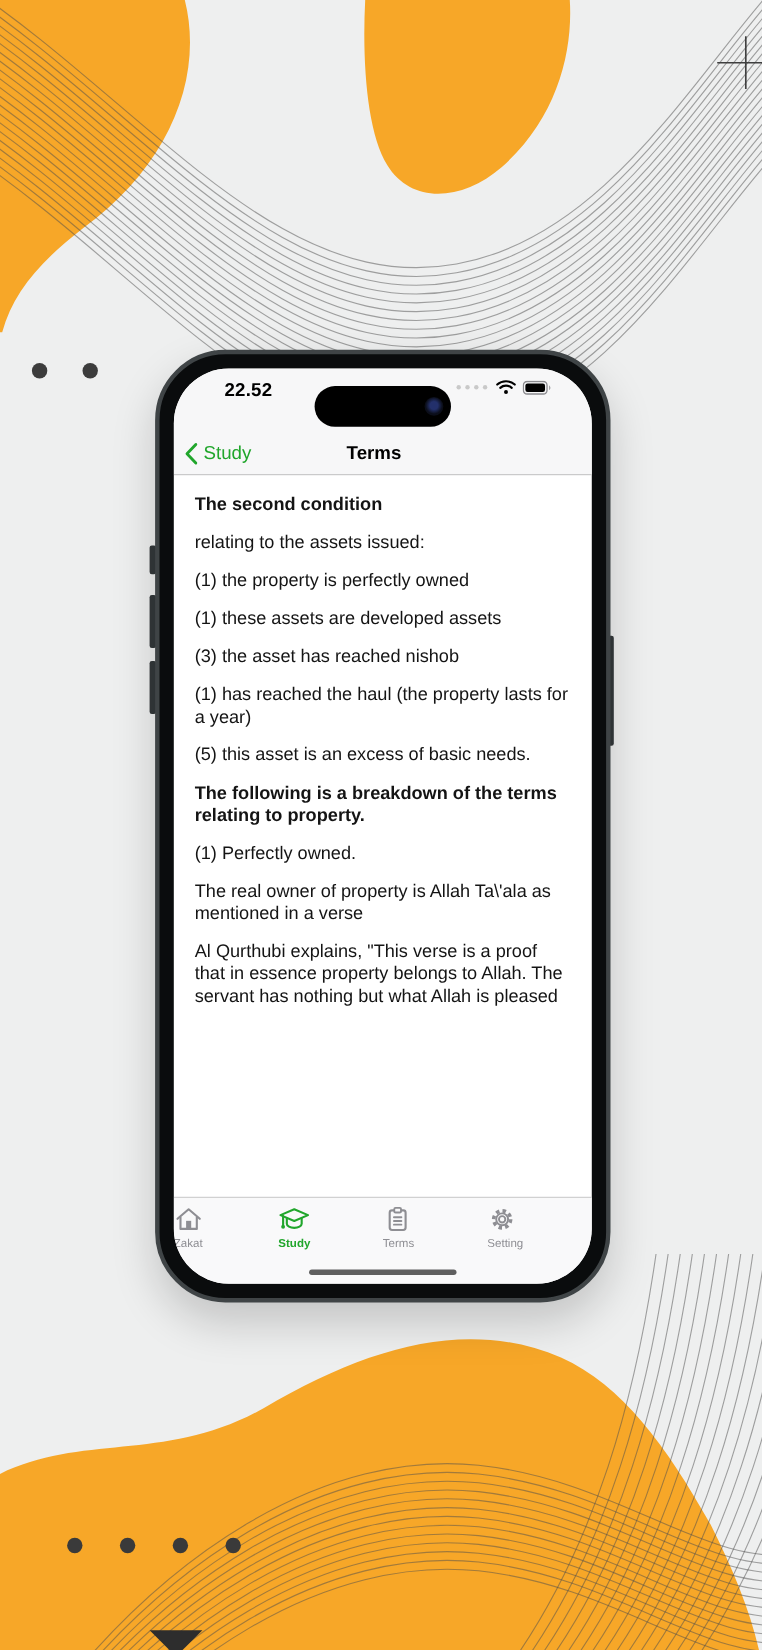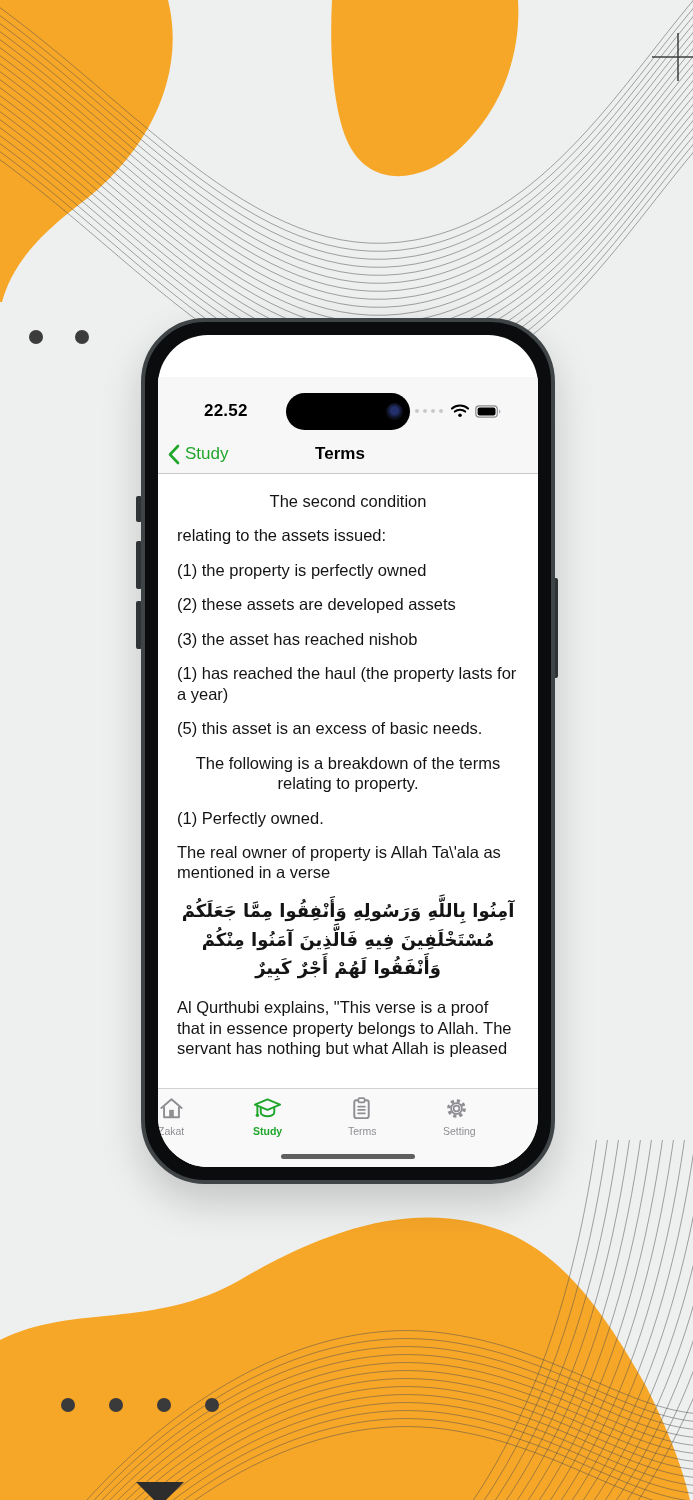--- a/index.html
+++ b/index.html
@@ -25,22 +25,22 @@
   .btn-volup{left:136px;top:541px;width:6px;height:48px;}
   .btn-voldn{left:136px;top:601px;width:6px;height:48px;}
   .btn-power{left:552px;top:578px;width:6px;height:100px;}
   .screen{
     position:absolute;left:13px;top:13px;right:13px;bottom:13px;
     background:#ffffff;border-radius:50px;overflow:hidden;
   }
   
   .screen-top{background:#f7f7f8;}
   .statusbar{
-    height:58px;display:flex;align-items:center;justify-content:space-between;
-    padding:10px 36px 0 46px;box-sizing:border-box;position:relative;margin-top:42px;
+    height:58px;display:flex;align-items:flex-start;justify-content:space-between;
+    padding:10px 36px 0 46px;box-sizing:border-box;position:relative;
   }
   .time{font-size:17px;font-weight:700;color:#000;letter-spacing:.2px;}
   .island{
     position:absolute;left:50%;transform:translateX(-50%);top:16px;
     width:124px;height:37px;background:#000;border-radius:20px;
   }
   .camera{
     position:absolute;right:7px;top:10px;width:17px;height:17px;border-radius:50%;
     background:radial-gradient(circle at 50% 45%, #23306b 0 28%, #0b0e1a 60%);
   }
@@ -55,21 +55,21 @@
   .back-label{font-size:17px;color:var(--green);}
   .nav-title{
     position:absolute;left:0;right:16px;text-align:center;
     font-size:17px;font-weight:700;color:#000;pointer-events:none;
   }
   
   .content{
     padding:17px 19px 0 19px;color:#141414;font-size:16.5px;line-height:1.24;
   }
   .content p{margin:0 0 14px 0;}
-  .content .hd{font-weight:400;margin:0 0 14px 0;text-align:center;}
+  .content .hd{font-weight:700;margin:0 0 14px 0;}
   .content .hd2{}
   .arabic{
     direction:rtl;text-align:center;font-weight:700;font-size:18px;line-height:1.6;
     margin:27px 0 14px 0;font-family:"DejaVu Sans", sans-serif;
   }
   
   .tabbar{
     position:absolute;left:0;right:0;bottom:0;height:79px;
     background:rgba(249,249,250,.97);border-top:1px solid rgba(0,0,0,.16);
     display:flex;align-items:flex-start;padding-top:6px;box-sizing:border-box;
@@ -215,28 +215,27 @@
           <span class="back-label">Study</span>
         </div>
         <div class="nav-title">Terms</div>
       </div>
     </div>
 
     <div class="content">
       <p class="hd">The second condition</p>
       <p>relating to the assets issued:</p>
       <p>(1) the property is perfectly owned</p>
-      <p>(2) these assets are developed assets</p>
+      <p>(1) these assets are developed assets</p>
       <p>(3) the asset has reached nishob</p>
       <p>(1) has reached the haul (the property lasts for a year)</p>
       <p>(5) this asset is an excess of basic needs.</p>
       <p class="hd hd2">The following is a breakdown of the terms relating to property.</p>
       <p>(1) Perfectly owned.</p>
       <p>The real owner of property is Allah Ta\'ala as mentioned in a verse</p>
-      <p class="arabic">آمِنُوا بِاللَّهِ وَرَسُولِهِ وَأَنْفِقُوا مِمَّا جَعَلَكُمْ مُسْتَخْلَفِينَ فِيهِ فَالَّذِينَ آمَنُوا مِنْكُمْ وَأَنْفَقُوا لَهُمْ أَجْرٌ كَبِيرٌ</p>
       <p>Al Qurthubi explains, "This verse is a proof that in essence property belongs to Allah. The servant has nothing but what Allah is pleased</p>
     </div>
 
     <div class="tabbar">
       <div class="tab">
         <svg width="27" height="27" viewBox="0 0 28 28">
           <path d="M3.5 13.5 L14 4.5 L24.5 13.5" fill="none" stroke="#8e8e93" stroke-width="2" stroke-linecap="round" stroke-linejoin="round"></path>
           <path d="M6.3 11.8 V23 H21.7 V11.8" fill="none" stroke="#8e8e93" stroke-width="2" stroke-linejoin="round"></path>
           <rect x="11.6" y="15.4" width="4.8" height="7.6" fill="#8e8e93"></rect>
         </svg>

